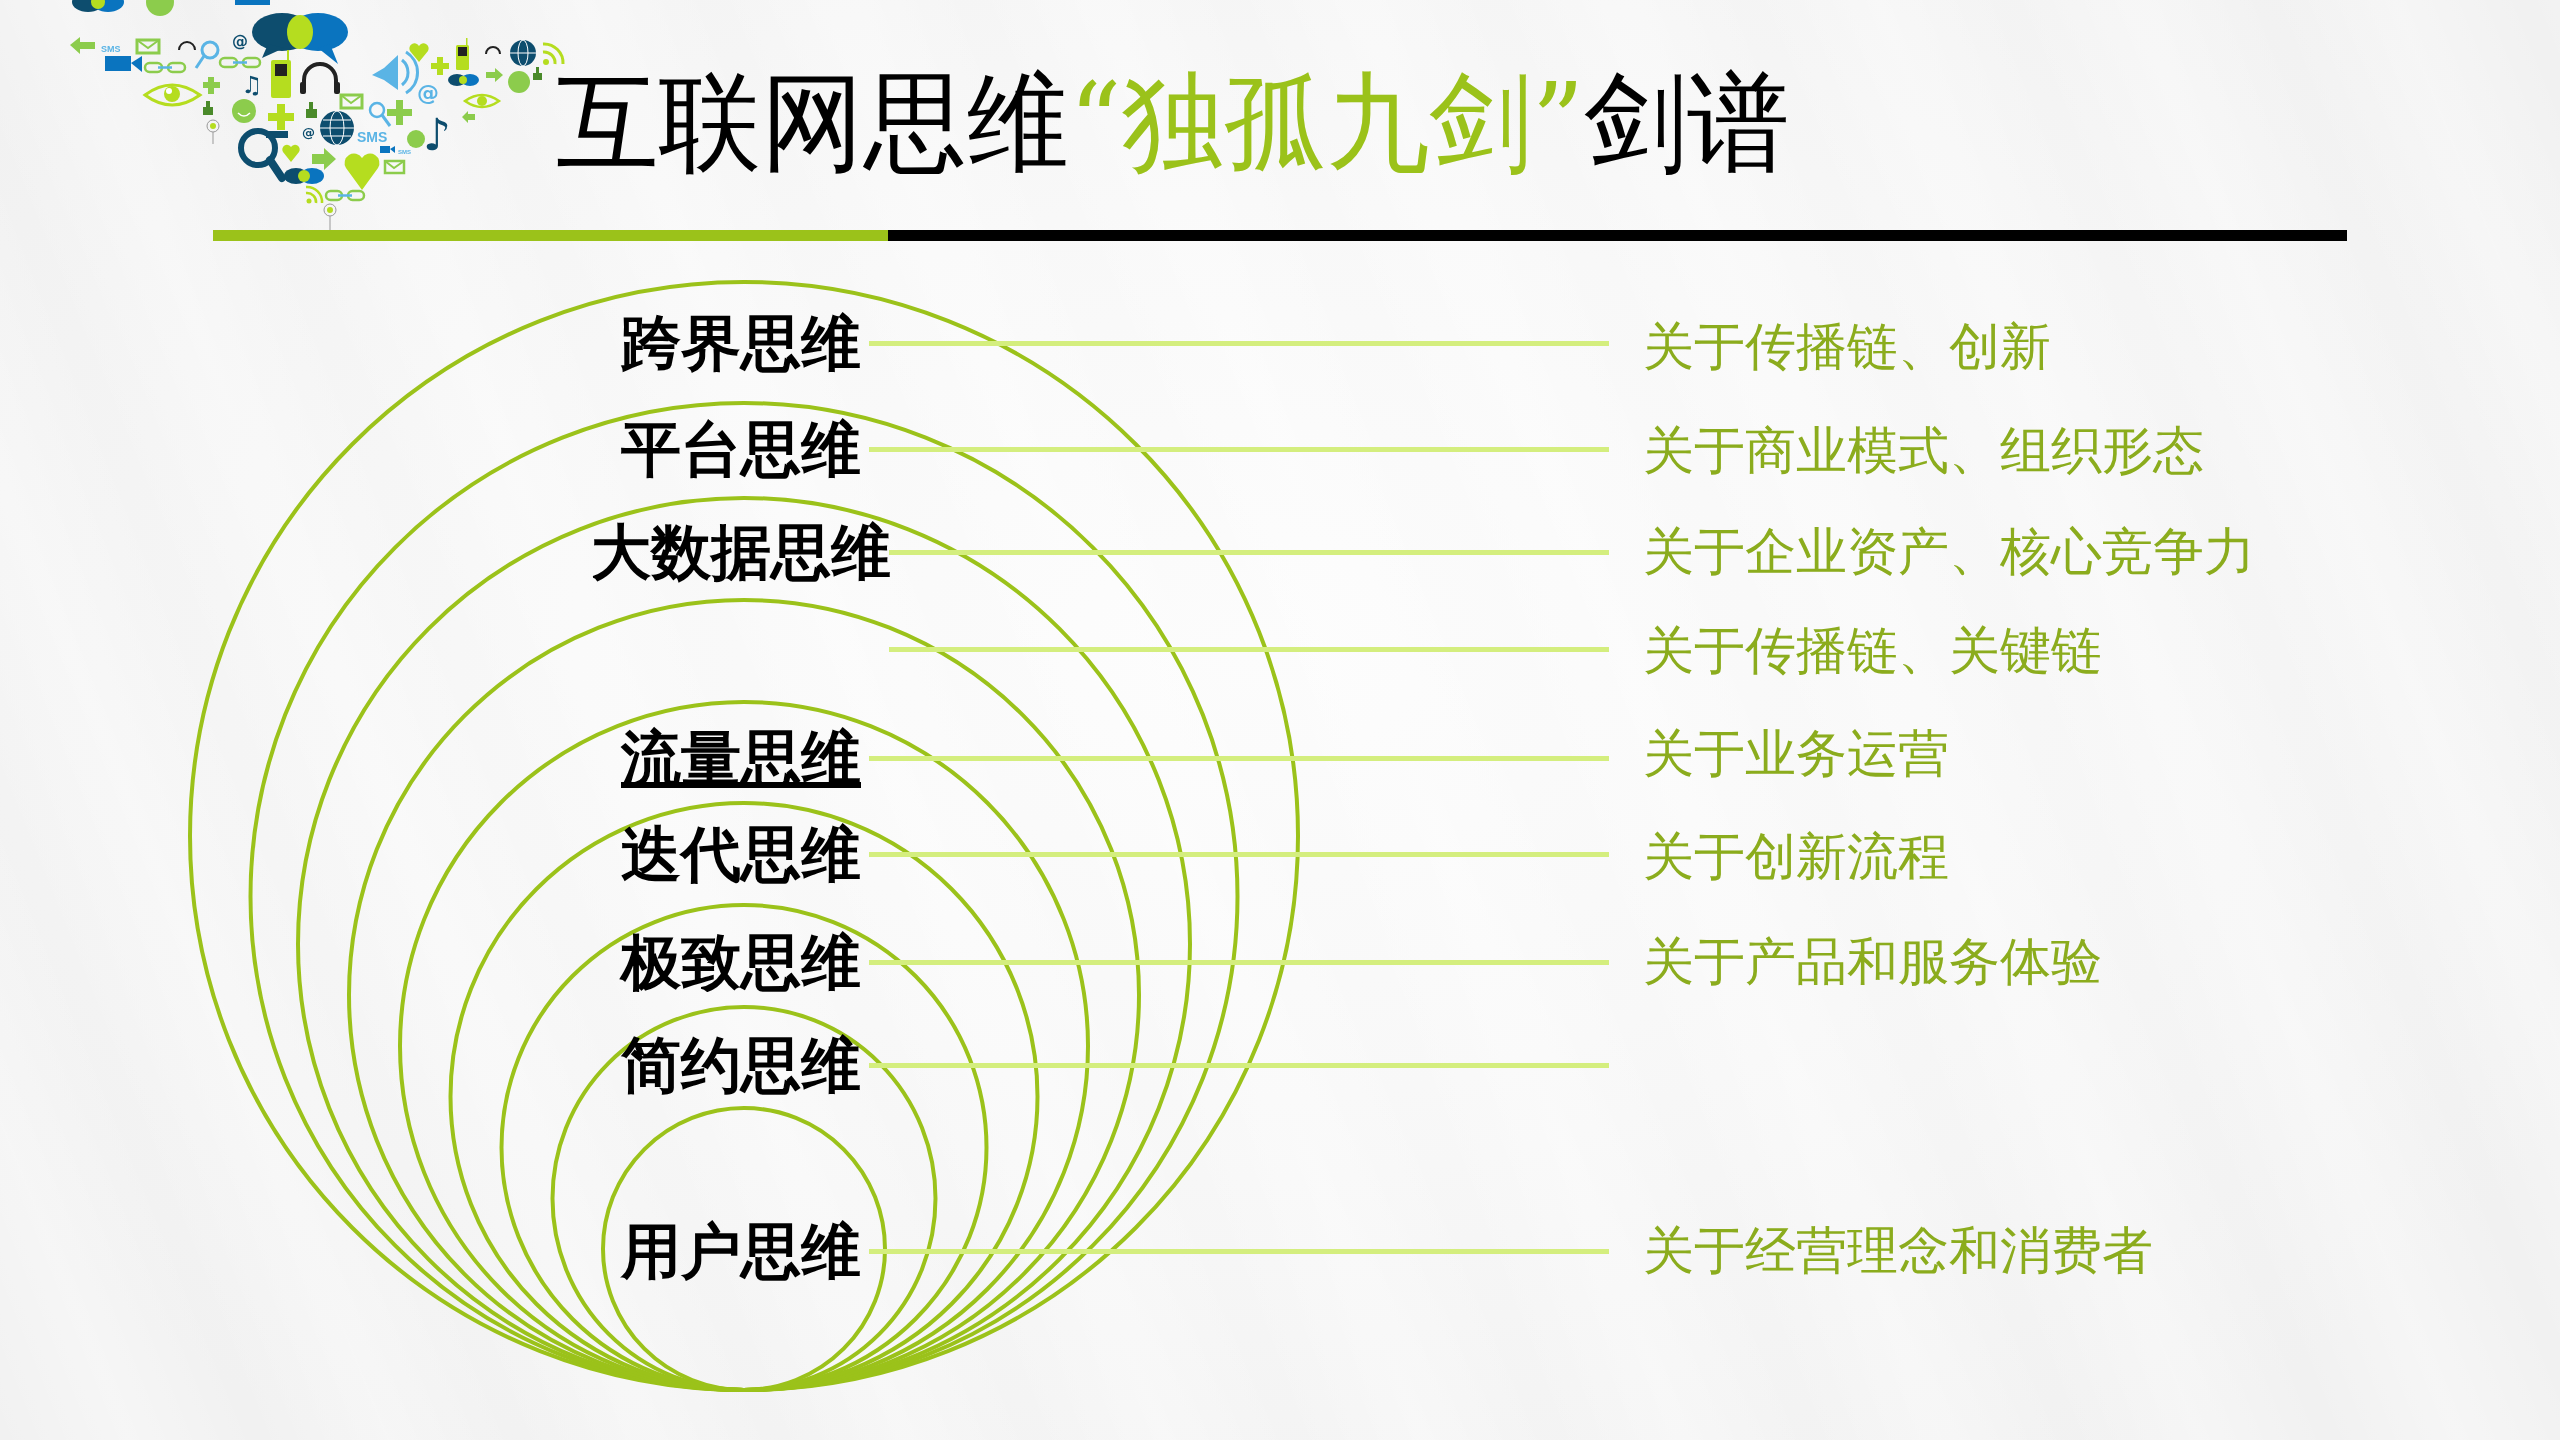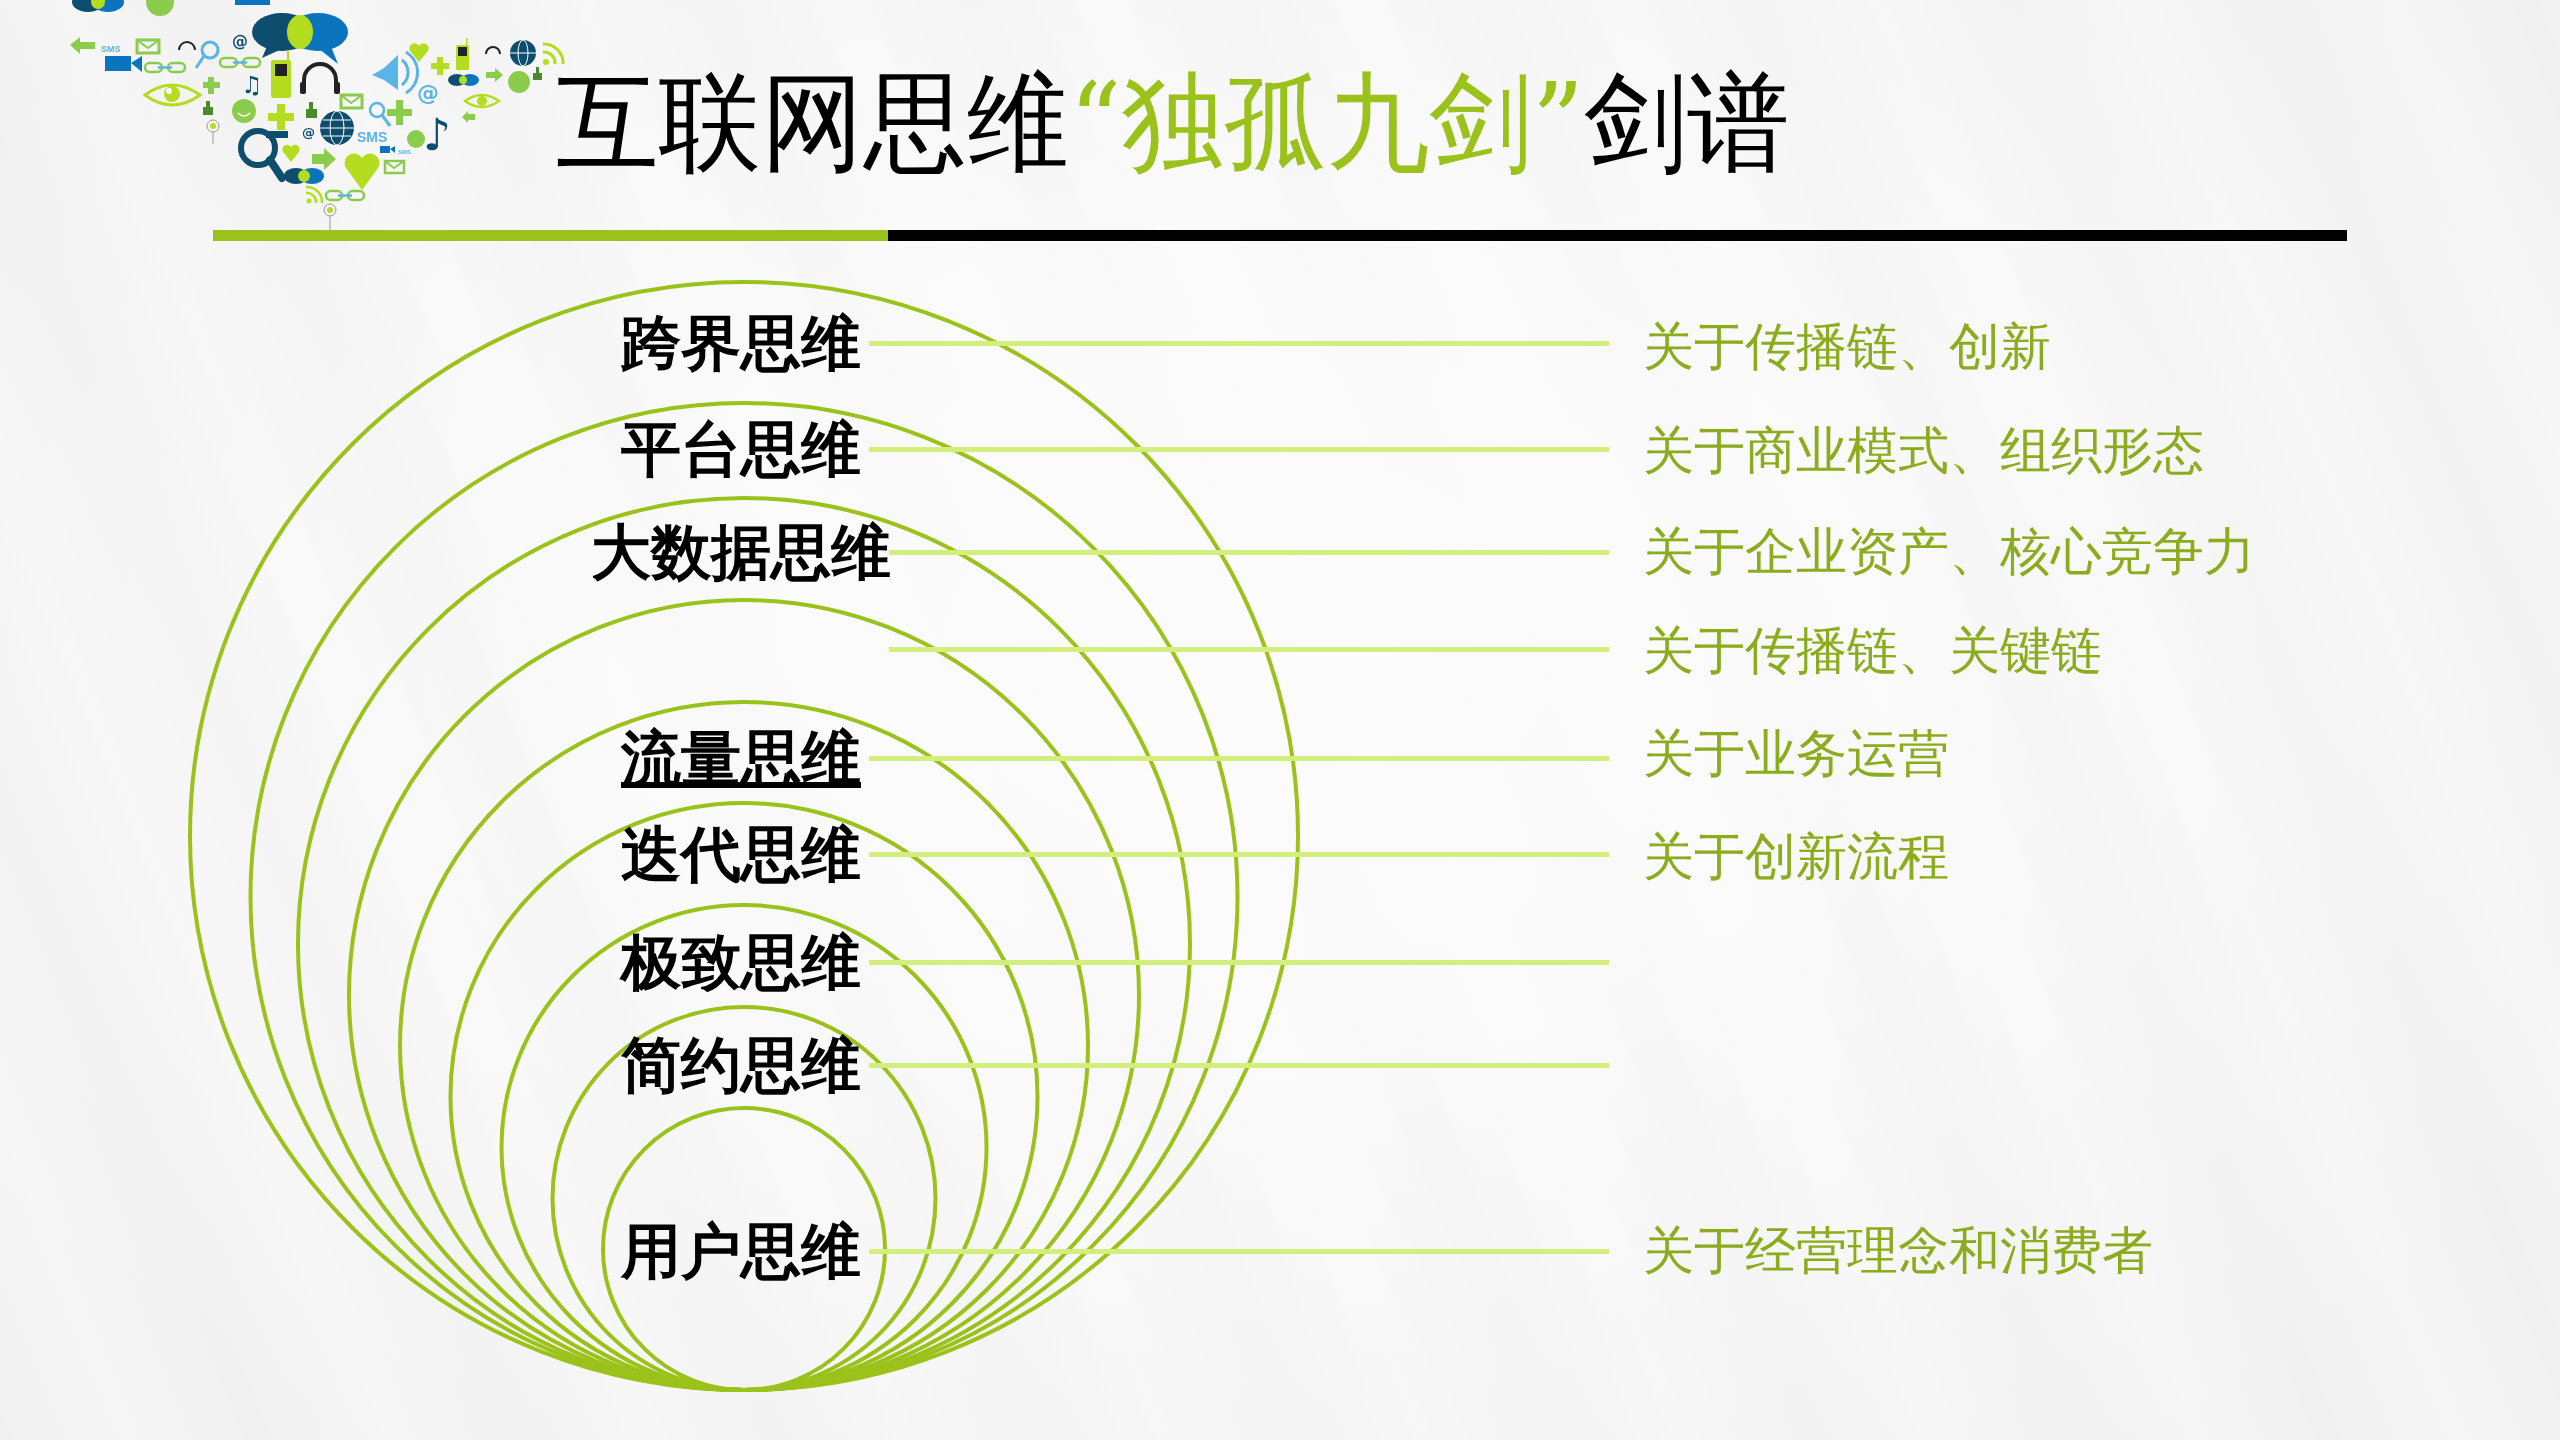--- a/index.html
+++ b/index.html
@@ -269,14 +269,15 @@
   <div class="label-left" style="left:591px; top:932px;">极致思维</div>
   <div class="label-left" style="left:591px; top:1035px;">简约思维</div>
   <div class="label-left" style="left:591px; top:1221px;">用户思维</div>
 
   <div class="label-right" style="top:316px;">关于传播链、创新</div>
   <div class="label-right" style="top:420px;">关于商业模式、组织形态</div>
   <div class="label-right" style="top:521px;">关于企业资产、核心竞争力</div>
   <div class="label-right" style="top:620px;">关于传播链、关键链</div>
   <div class="label-right" style="top:723px;">关于业务运营</div>
   <div class="label-right" style="top:826px;">关于创新流程</div>
+  <div class="label-right" style="top:931px;">关于产品和服务体验</div>
   <div class="label-right" style="top:1220px;">关于经营理念和消费者</div>
 </div>
 
 </body></html>

